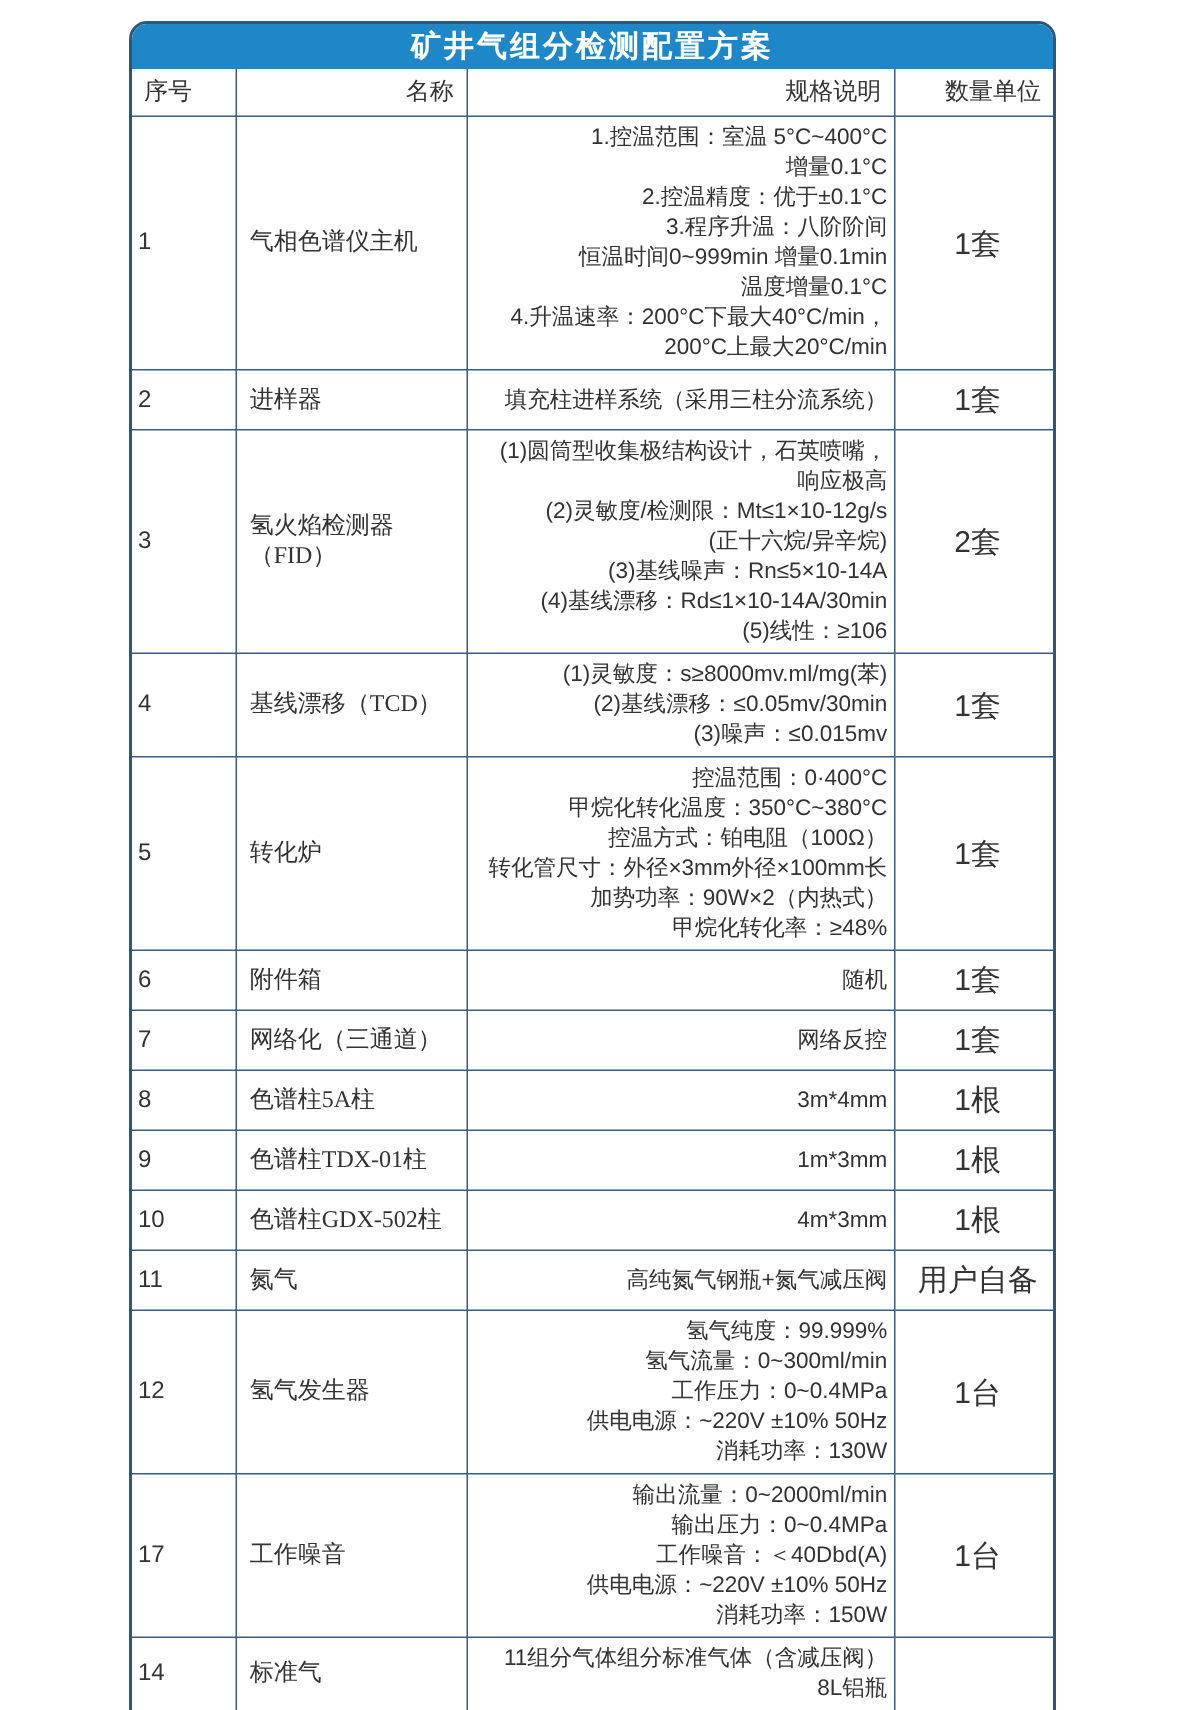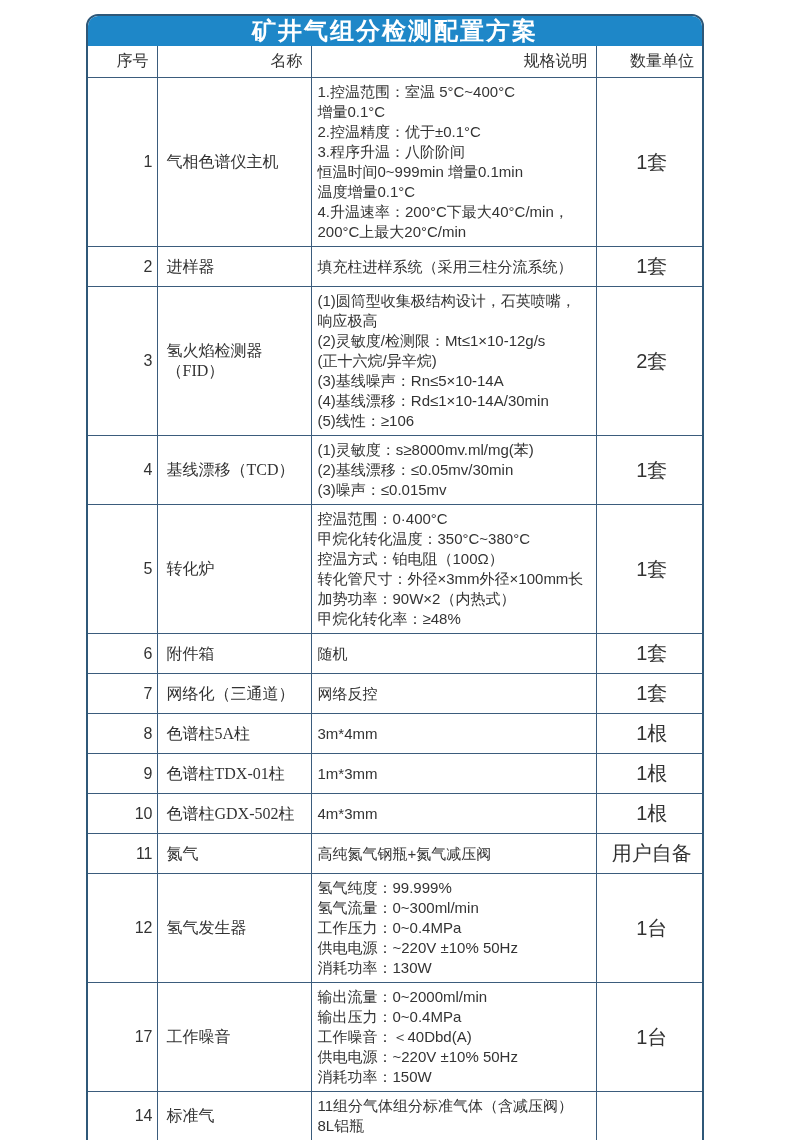--- a/index.html
+++ b/index.html
@@ -19,21 +19,21 @@
     width: 618px;
     border: 2px solid #2F5878;
     border-radius: 12px;
     overflow: hidden;
     background: #ffffff;
     box-sizing: border-box;
   }
   .title-band {
     background: #1E87C8;
     color: #ffffff;
-    font-size: 24px;
+    font-size: 20px;
     font-weight: bold;
     text-align: center;
     height: 30px;
     line-height: 30px;
     letter-spacing: 2px;
     border-radius: 9px 9px 0 0;
   }
   table.spec-table {
     width: 100%;
     border-collapse: collapse;
@@ -44,36 +44,37 @@
     font-weight: normal;
     vertical-align: middle;
     box-sizing: border-box;
   }
   .spec-table th {
     font-size: 16px;
     text-align: right;
     padding: 5px 8px;
     height: 29px;
   }
-  th.col-no, td.cell-no { text-align: right; margin-left: 32px; }
+  th.col-no, td.cell-no { text-align: left; margin-left: 32px; }
   td.cell-no {
     font-size: 16px;
     padding: 6px 4px;
   }
   td.cell-name {
     font-size: 16px;
     padding: 6px 4px 6px 9px;
     line-height: 20px;
     font-family: Liberation Serif, serif;
   }
   td.cell-spec {
     font-size: 15px;
     line-height: 20px;
     padding: 4px 4px 4px 6px;
     white-space: pre-line;
+    text-align: right;
   }
   td.cell-qty {
     font-size: 20px;
     padding: 6px 4px 6px 9px;
     text-align: center;
   }
   
   .spec-table tr > *:first-child { border-left: none; }
   .spec-table tr > *:last-child { border-right: none; }
   .spec-table thead tr > * { border-top: none; }

